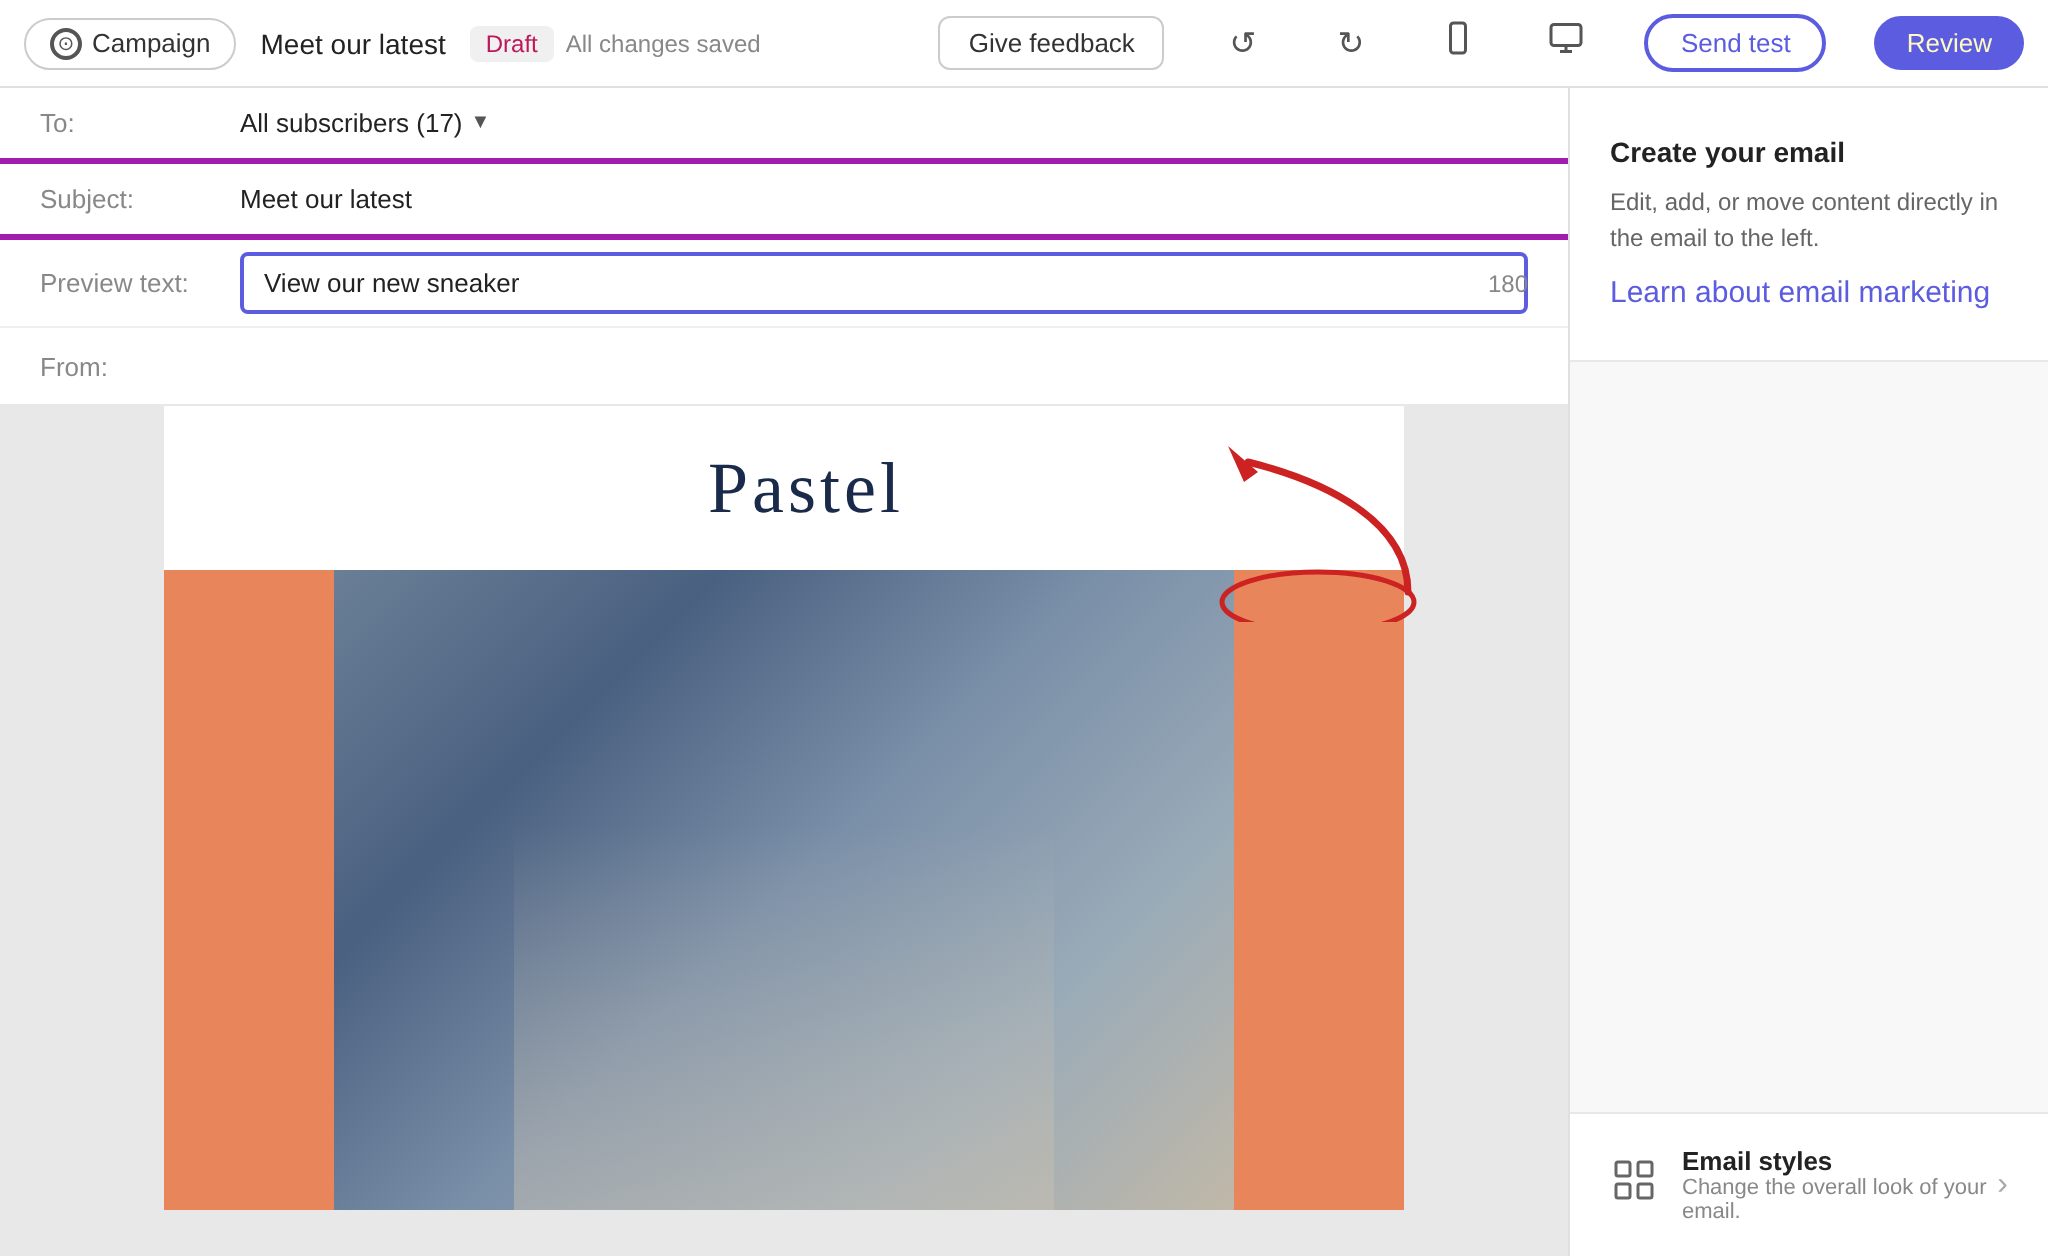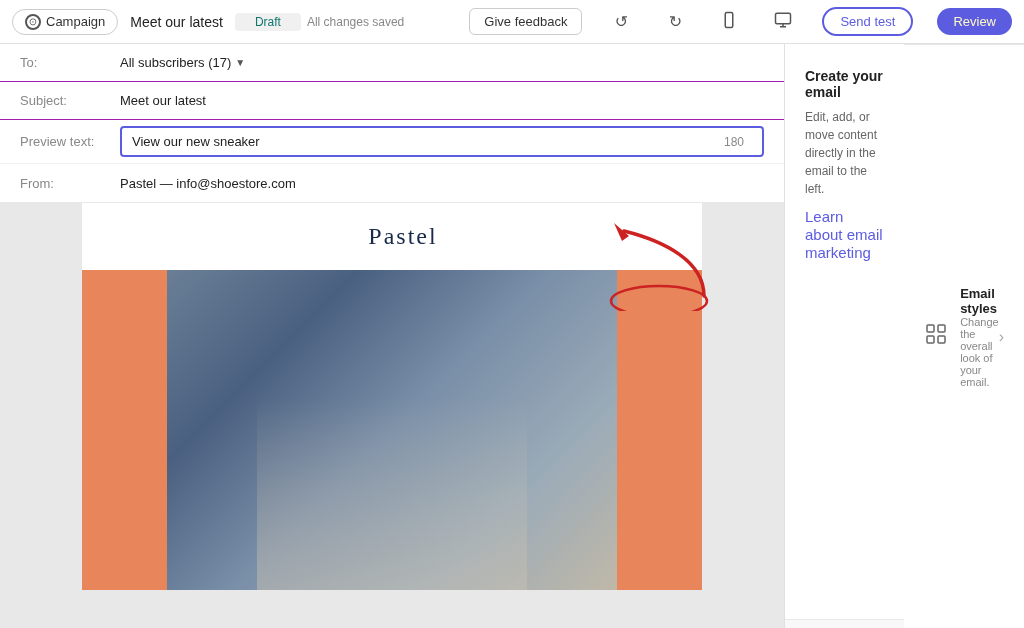--- a/index.html
+++ b/index.html
@@ -19,22 +19,22 @@
     }
     .campaign-btn .circle-icon {
       width: 16px; height: 16px; border-radius: 50%; border: 2px solid #555;
       display: flex; align-items: center; justify-content: center;
       font-size: 10px; color: #555;
     }
     .tab-name {
       font-size: 14px; font-weight: 500; color: #222; padding: 0 6px;
     }
     .draft-badge {
-      font-size: 12px; color: #0f766e; background: #f0f0f0; border-radius: 4px;
-      padding: 2px 20px;
+      font-size: 12px; color: #be185d; background: #f0f0f0; border-radius: 4px;
+      padding: 2px 8px;
     }
     .saved-text { font-size: 12px; color: #888; }
 
     .topbar-center { flex: 1; }
     .topbar-right { display: flex; align-items: center; gap: 24px; }
 
     .feedback-btn {
       border: 1px solid #ccc; border-radius: 6px; padding: 5px 14px;
       font-size: 13px; color: #333; cursor: pointer; background: #fff;
     }
@@ -61,60 +61,60 @@
     
     .email-area {
       flex: 1; display: flex; flex-direction: column; overflow: hidden;
     }
 
     
     .email-meta {
       background: #fff; border-bottom: 1px solid #e8e8e8;
     }
     .meta-row {
-      display: flex; align-items: center; padding: 10px 20px; border-bottom: 1px solid #a21caf;
+      display: flex; align-items: center; padding: 10px 20px; border-bottom: 3px solid #a21caf;
       min-height: 38px;
     }
     .meta-row:last-child { border-bottom: none; }
     .meta-label { font-size: 13px; color: #888; width: 100px; flex-shrink: 0; }
     .meta-value { font-size: 13px; color: #222; display: flex; align-items: center; gap: 4px; }
     .dropdown-arrow { font-size: 10px; color: #555; cursor: pointer; }
 
     .preview-input-row {
       display: flex; align-items: center; padding: 6px 20px; border-bottom: 1px solid #f0f0f0;
     }
     .preview-input-wrapper {
       flex: 1; position: relative;
     }
     .preview-input {
       width: 100%; border: 2px solid #5c5ce0; border-radius: 4px;
       padding: 6px 40px 6px 10px; font-size: 13px; color: #222; outline: none;
     }
     .char-count {
-      position: absolute; right: 20px; top: 50%; transform: translateY(-50%);
+      position: absolute; right: 0; top: 50%; transform: translateY(-50%);
       font-size: 12px; color: #888;
     }
 
     
     .email-preview {
       flex: 1; overflow: hidden; position: relative;
     }
     .email-canvas {
       width: 100%; height: 100%;
       background: #e8e8e8;
       display: flex; flex-direction: column; align-items: center;
     }
     .email-body {
       width: 620px; background: #fff; position: relative;
     }
     .email-header-section {
       background: #fff; padding: 20px 0; text-align: center;
     }
     .brand-name {
-      font-size: 24px; font-weight: 300; color: #1a2a4a; letter-spacing: 2px;
+      font-size: 36px; font-weight: 300; color: #1a2a4a; letter-spacing: 2px;
       font-family: Georgia, serif;
       margin-left: 22px;
     }
     .email-image-row {
       display: flex; height: 320px;
     }
     .orange-col-left {
       width: 85px; background: #e8855a; flex-shrink: 0;
     }
     .image-center {
@@ -134,21 +134,21 @@
       bottom: 0; left: 20%; right: 20%; height: 60%;
       background: linear-gradient(180deg, transparent 0%, rgba(200,192,178,0.5) 100%);
     }
     .orange-col-right {
       width: 85px; background: #e8855a; flex-shrink: 0;
     }
 
     
     .right-panel {
       width: 240px; background: #f8f8f8; border-left: 1px solid #e0e0e0;
-      display: flex; flex-direction: row; padding: 0;
+      display: flex; flex-direction: column; padding: 0;
     }
     .panel-section {
       padding: 24px 20px; border-bottom: 1px solid #e8e8e8; background: #fff;
       margin-bottom: 8px;
     }
     .panel-title {
       font-size: 14px; font-weight: 600; color: #222; margin-bottom: 8px;
     }
     .panel-desc {
       font-size: 12px; color: #666; line-height: 1.5; margin-bottom: 10px;
@@ -236,21 +236,20 @@
       </div>
       <div class="preview-input-row">
         <span class="meta-label">Preview text:</span>
         <div class="preview-input-wrapper">
           <input class="preview-input" type="text" value="View our new sneaker" style="">
           <span class="char-count">180</span>
         </div>
       </div>
       <div class="meta-row">
         <span class="meta-label">From:</span>
-        <span class="meta-value">Pastel — info@shoestore.com</span>
       </div>
     </div>
 
     <div class="email-preview">
       <div class="email-canvas">
         <div class="email-body">
           <div class="email-header-section">
             <span class="brand-name">Pastel</span>
           </div>
           <div class="email-image-row">

